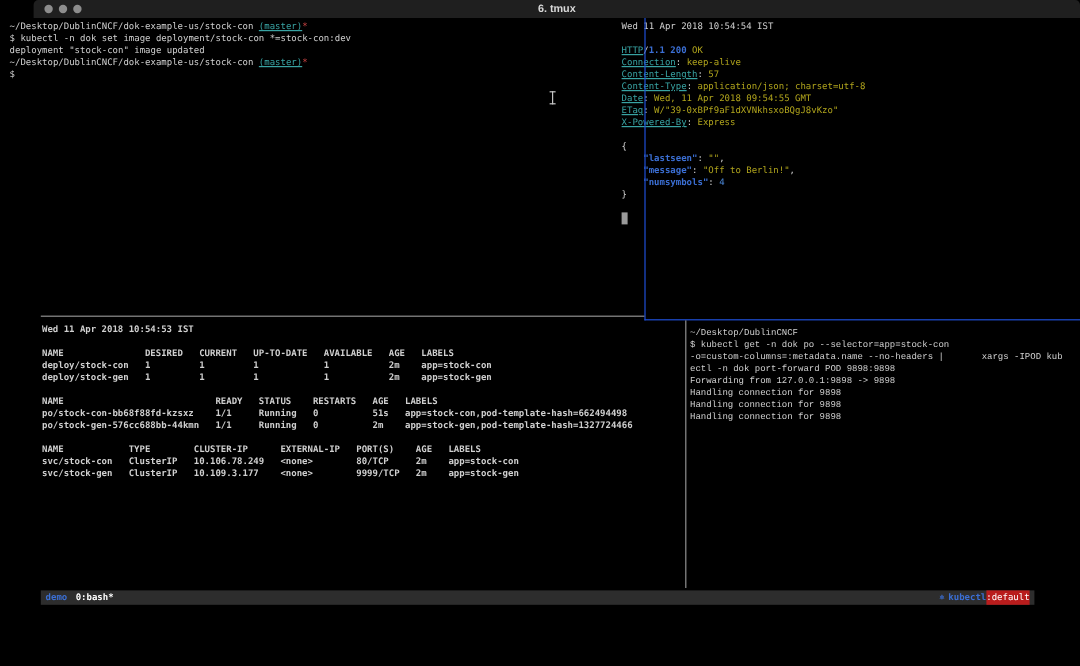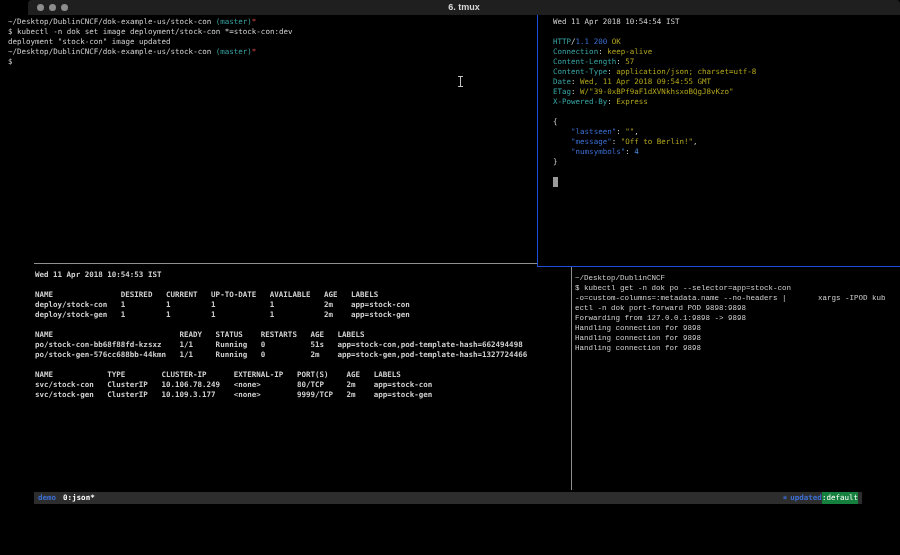--- a/index.html
+++ b/index.html
@@ -11,49 +11,49 @@
             border-radius:4px 4px 0 0;}
   .lights{position:absolute;left:9px;top:4px;display:flex;gap:5px;}
   .dot{width:7px;height:7px;border-radius:50%;background:#8d8d8d;}
   .wtitle{position:absolute;left:0;right:0;top:2px;text-align:center;
           font:bold 9px "Liberation Sans",sans-serif;color:#d8d8d8;}
 
   
   .pane{position:absolute;margin:0;white-space:pre;
         font:7.5px/10px "DejaVu Sans Mono","Liberation Mono",monospace;color:var(--foreground,#cfcfcf);}
   #pane-top-left{left:8px;top:17px;}
-  #pane-top-right{left:553px;top:17px;}
+  #pane-top-right{left:518px;top:17px;}
   #pane-bottom-left{left:35px;top:270px;font-weight:bold;}
   #pane-bottom-right{left:575px;top:273px;font-family:Liberation Mono, monospace;}
   .tline{height:10px;}
   .fg{color:var(--foreground,#cfcfcf);}
-  .cyan{color:var(--cyan,#38a3a3);}
+  .cyan{color:var(--cyan,#38a3a3);text-decoration:underline;}
   .red{color:var(--red,#cc4444);}
   .yellow{color:var(--yellow,#b0a41c);margin-top:16px;}
-  .blue{color:var(--blue,#3b6fd4);}
+  .blue{color:var(--blue,#3b6fd4);font-weight:bold;}
   .lblue{color:var(--light_blue,#4a87d8);}
   .cur{background:#9a9a9a;color:#000;display:inline-block;width:5px;}
 
   
   .border{position:absolute;}
   #border-v-active{left:537px;top:15px;width:1px;height:252px;background:var(--active_border,#1e4fd6);}
   #border-h-active{left:537px;top:266px;width:363px;height:1px;background:var(--active_border,#1e4fd6);}
   #border-h-inactive{left:34px;top:263px;width:503px;height:1px;background:var(--inactive_border,#8f8f8f);}
   #border-v-inactive{left:571px;top:267px;width:1px;height:223px;background:var(--inactive_border,#8f8f8f);}
 
   
   .statusbar{position:absolute;left:34px;top:492px;width:828px;height:12px;background:var(--statusbar_bg,#2d2d2d);
              display:flex;align-items:flex-end;justify-content:space-between;padding:0 4px;box-sizing:border-box;
              font:7.5px/12px "DejaVu Sans Mono","Liberation Mono",monospace;color:#e6e6e6;}
   .sb-left,.sb-right{display:flex;align-items:center;white-space:pre;}
   .sb-session{color:var(--blue,#3b6fd4);font-weight:bold;margin-right:7px;}
   .sb-win{color:#ffffff;font-weight:bold;}
   .sb-kicon{color:var(--blue,#3b6fd4);margin-right:3px;}
   .sb-ctx{color:var(--blue,#3b6fd4);font-weight:bold;}
-  .sb-ns{color:#ffffff;background:#15803d;}
+  .sb-ns{color:#ffffff;background:#b91c1c;}
 
   
   .ibeam{position:absolute;left:458px;top:76px;width:5px;height:11px;background:
      linear-gradient(#c4c4c4,#c4c4c4) top center/5px 1px no-repeat,
      linear-gradient(#c4c4c4,#c4c4c4) bottom center/5px 1px no-repeat,
      linear-gradient(#c4c4c4,#c4c4c4) center/1px 11px no-repeat;}
 </style>
 </head>
 <body>
 
@@ -79,22 +79,22 @@
   <div class="border" id="border-v-active"></div>
   <div class="border" id="border-h-active"></div>
   <div class="border" id="border-h-inactive"></div>
   <div class="border" id="border-v-inactive"></div>
 
   <div class="ibeam"></div>
 
   <div class="statusbar">
     <div class="sb-left">
       <span class="sb-session">demo</span>
-      <span class="sb-win">0:json*</span>
+      <span class="sb-win">0:bash*</span>
     </div>
     <div class="sb-right">
       <span class="sb-kicon">⎈</span>
-      <span class="sb-ctx">updated</span>
+      <span class="sb-ctx">kubectl</span>
       <span class="sb-ns">:default</span>
     </div>
   </div>
 
 </div>
 
 </body></html>

